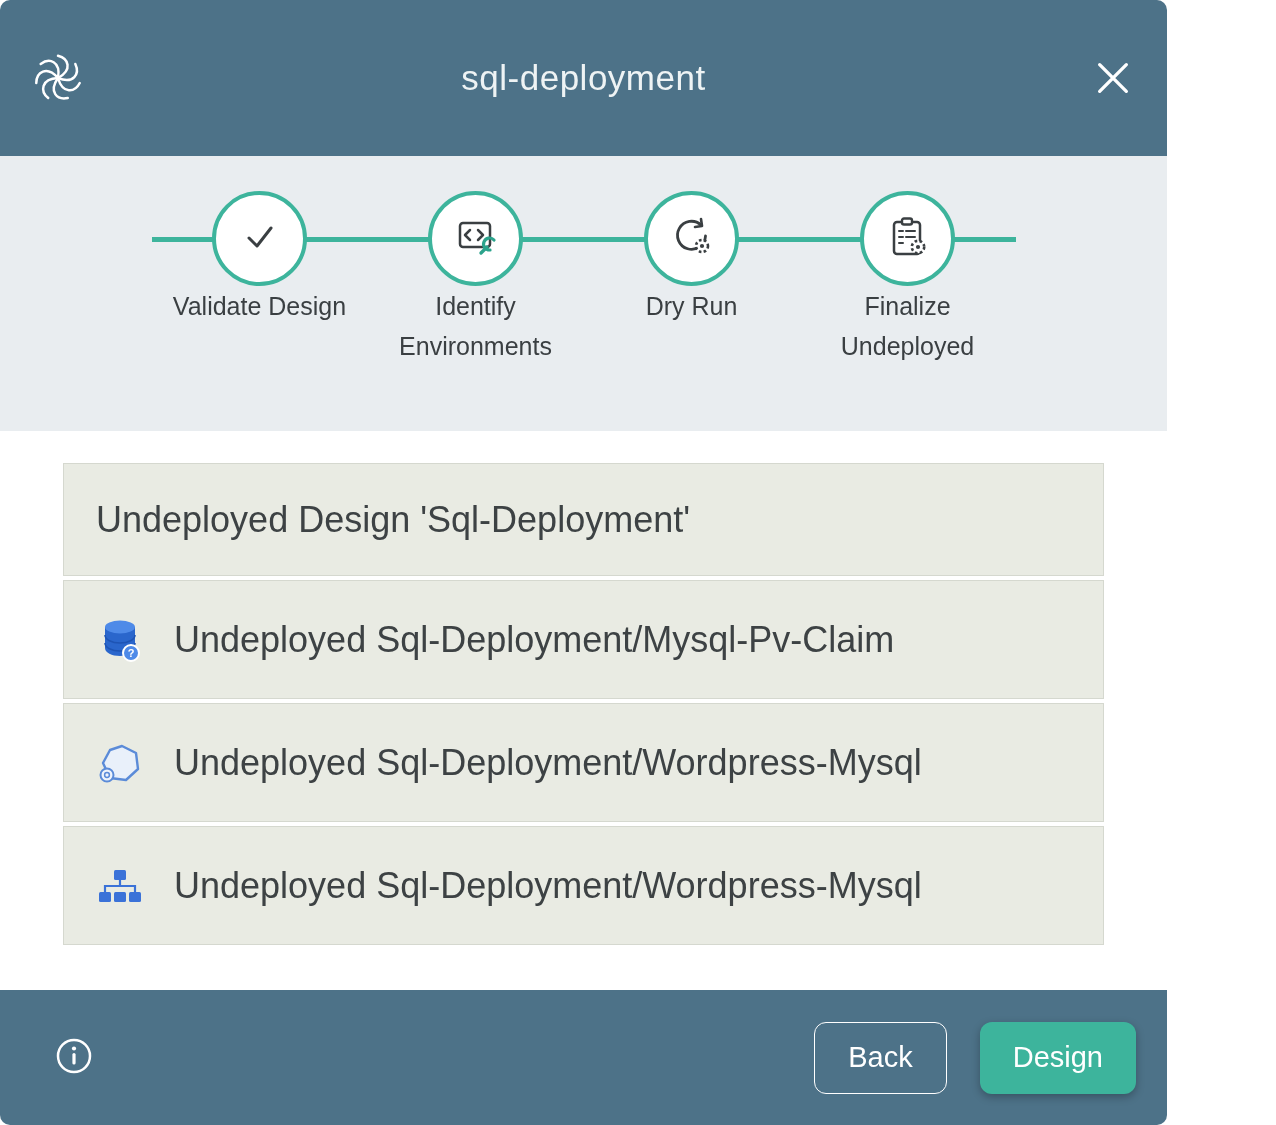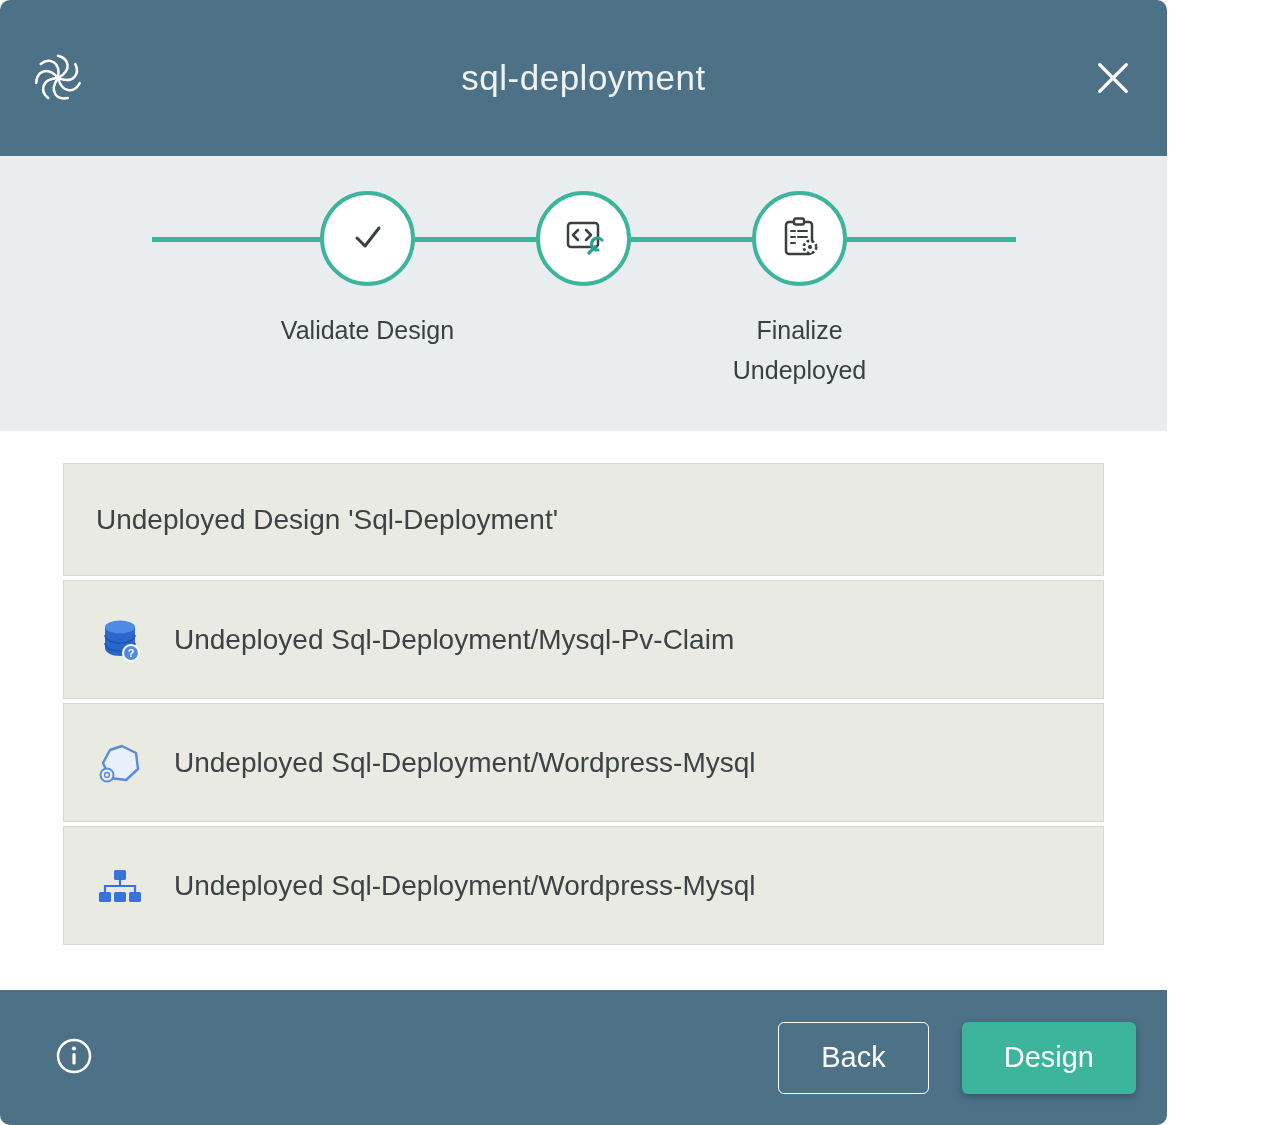--- a/index.html
+++ b/index.html
@@ -12,34 +12,34 @@
   .modal-title{position:absolute;left:0;right:0;text-align:center;margin:0;font-size:35px;font-weight:400;color:#eef3f4;letter-spacing:.5px;}
   .close-btn{position:absolute;right:34px;top:58px;width:40px;height:40px;background:none;border:none;padding:0;cursor:pointer;}
 
   
   .stepper{height:275px;background:#e9edf0;position:relative;flex:0 0 auto;}
   .connector{position:absolute;top:81px;left:calc(50% - 432px);width:864px;height:5px;background:#3db49c;}
   .steps{display:flex;justify-content:center;padding-top:35px;position:relative;}
   .step{width:216px;display:flex;flex-direction:column;align-items:center;cursor:pointer;}
   .circle{width:95px;height:95px;border-radius:50%;background:#ffffff;border:4px solid #3db49c;box-sizing:border-box;display:flex;align-items:center;justify-content:center;position:relative;z-index:1;}
   .step.active .circle{background:#cdd6dc;}
-  .step-label{margin-top:24px;font-size:25px;line-height:40px;color:#3a3f42;text-align:center;}
+  .step-label{font-size:25px;line-height:40px;color:#3a3f42;text-align:center;}
 
   
   .content{flex:1;background:#ffffff;padding:32px 63px 0;}
   .row{background:#e9ebe3;border:1px solid #d5d8cf;display:flex;align-items:center;padding:0 32px;margin-bottom:4px;min-height:119px;box-sizing:border-box;}
   .row.first{min-height:113px;}
   .row-icon{width:48px;height:48px;margin-right:30px;flex:0 0 auto;}
-  .row-text{font-size:28px;color:#3d4244;}
+  .row-text{font-size:36px;color:#3d4244;}
 
   
   .bottombar{height:135px;background:#4d7288;display:flex;align-items:center;padding:0 31px;box-sizing:border-box;flex:0 0 auto;}
   .info-btn{width:44px;height:44px;margin-left:21px;background:none;border:none;padding:0;cursor:pointer;}
   .actions{margin-left:auto;display:flex;gap:33px;align-items:center;}
-  .btn{height:72px;padding:0 42px;font-size:29px;border-radius:6px;font-family:inherit;cursor:pointer;}
+  .btn{height:72px;padding:0 33px;font-size:29px;border-radius:12px;font-family:inherit;cursor:pointer;}
   .btn-back{background:transparent;border:1.5px solid #ffffff;color:#ffffff;}
   .btn-finish{background:#3db49c;border:none;color:#ffffff;box-shadow:0 3px 8px rgba(0,0,0,.28);}
 </style>
 </head>
 <body>
 
 <div class="app">
 
   <header class="topbar">
     <span class="logo">
@@ -83,22 +83,36 @@
           <span>
             <svg width="46" height="46" viewBox="0 0 46 46">
               <rect x="7" y="9" width="30" height="24" rx="3" fill="#ffffff" stroke="#3a3f42" stroke-width="2.5"></rect>
               <path d="M17 16 l-5 5 5 5" fill="none" stroke="#3a3f42" stroke-width="2.5" stroke-linecap="round" stroke-linejoin="round"></path>
               <path d="M25 16 l5 5 -5 5" fill="none" stroke="#3a3f42" stroke-width="2.5" stroke-linecap="round" stroke-linejoin="round"></path>
               <path d="M41 26 a6 6 0 1 0 -4 10" fill="none" stroke="#2ba38c" stroke-width="3.2" stroke-linecap="round"></path>
               <path d="M34 33 l-6 6" fill="none" stroke="#2ba38c" stroke-width="3.4" stroke-linecap="round"></path>
             </svg>
           </span>
         </div>
+        <div class="step-label">Identify Environments</div>
       </div>
 
+      <div class="step">
+        <div class="circle">
+          <span>
+            <svg width="46" height="46" viewBox="0 0 46 46">
+              <path d="M32 11 A 14 14 0 1 0 36.5 22" fill="none" stroke="#3a3f42" stroke-width="2.8" stroke-linecap="round"></path>
+              <path d="M32 5 l1 7 -7 1" fill="none" stroke="#3a3f42" stroke-width="2.6" stroke-linecap="round" stroke-linejoin="round"></path>
+              <circle cx="33" cy="32" r="6" fill="#ffffff" stroke="#3a3f42" stroke-width="2.6" stroke-dasharray="2.6 2.3"></circle>
+              <circle cx="33" cy="32" r="2.1" fill="#3a3f42"></circle>
+            </svg>
+          </span>
+        </div>
+        <div class="step-label">Dry Run</div>
+      </div>
 
       <div class="step">
         <div class="circle">
           <span>
             <svg width="46" height="46" viewBox="0 0 46 46">
               <rect x="9" y="8" width="26" height="32" rx="3" fill="#ffffff" stroke="#3a3f42" stroke-width="2.5"></rect>
               <rect x="17" y="4.5" width="10" height="6" rx="2" fill="#ffffff" stroke="#3a3f42" stroke-width="2.4"></rect>
               <path d="M14 17 h4 M21 17 h9 M14 23 h4 M21 23 h9 M14 29 h4" stroke="#3a3f42" stroke-width="2" stroke-linecap="round"></path>
               <circle cx="33" cy="33" r="6.2" fill="#ffffff" stroke="#3a3f42" stroke-width="2.6" stroke-dasharray="2.7 2.3"></circle>
               <circle cx="33" cy="33" r="2.1" fill="#3a3f42"></circle>

